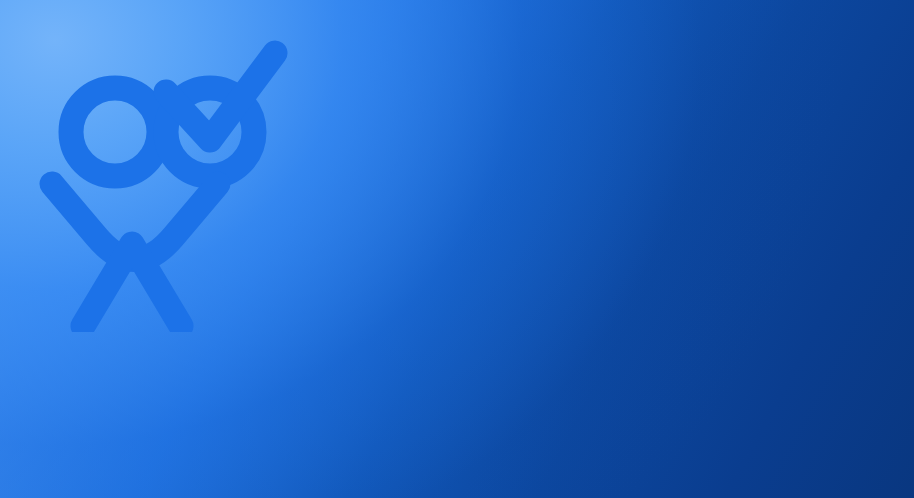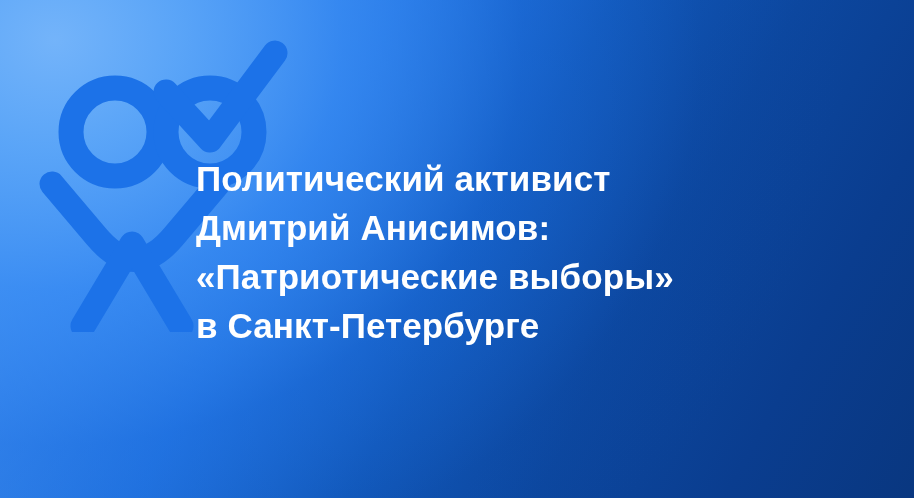--- a/index.html
+++ b/index.html
@@ -78,18 +78,14 @@
 
         <path d="M 134 56 L 178 104 L 243 17" stroke-width="25"></path>
 
         <path d="M 20 148 L 64 200 Q 103 247 142 200 L 186 148" stroke-width="25"></path>
 
         <path d="M 51 290 L 100 208 L 149 290" stroke-width="25"></path>
       </g>
     </svg>
   </div>
 
-  <h1 class="headline">Политический активист
-Дмитрий Анисимов:
-«Патриотические выборы»
-в Санкт-Петербурге</h1>
 
 </div>
 
 </body></html>

